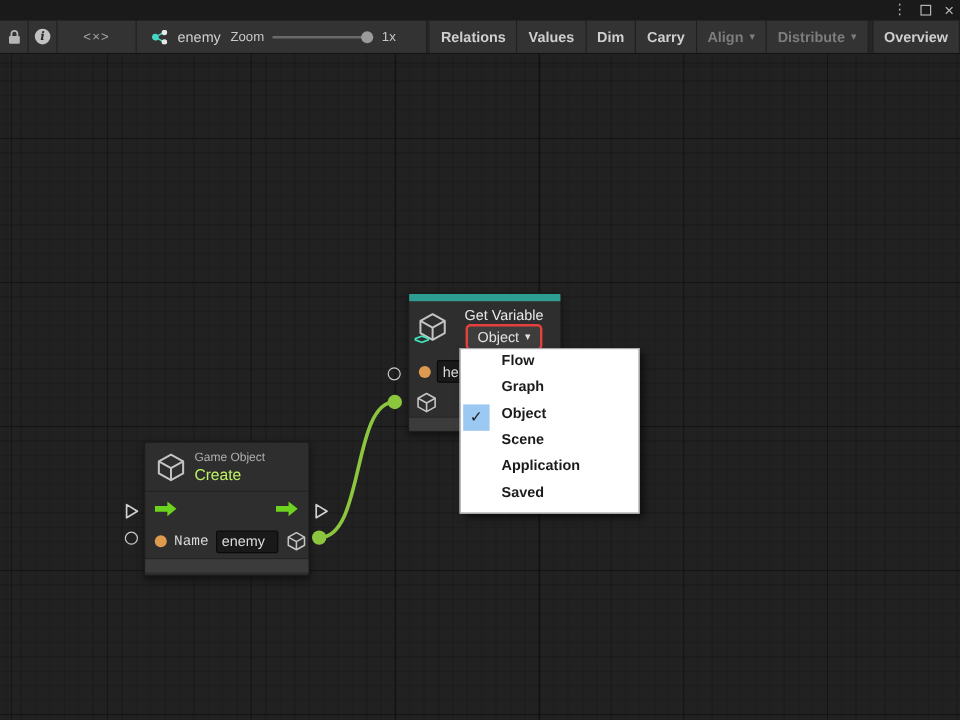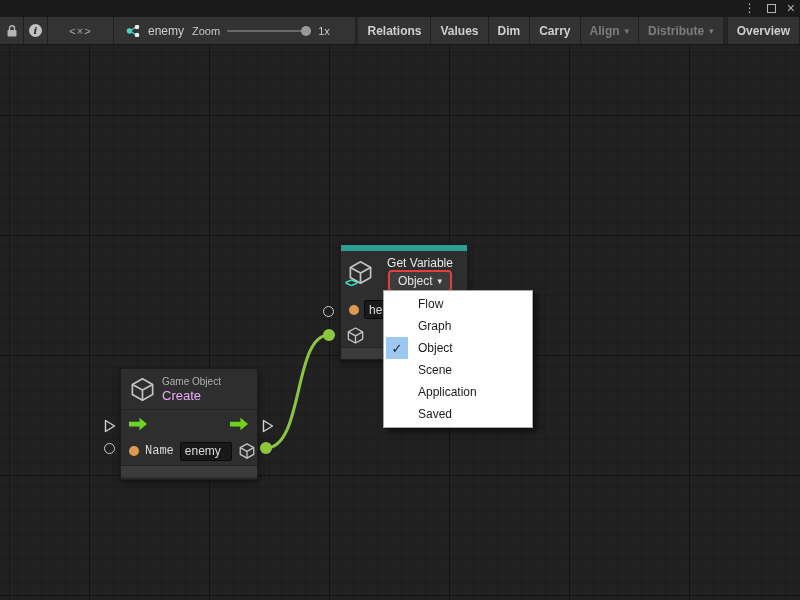--- a/index.html
+++ b/index.html
@@ -68,21 +68,21 @@
     box-shadow:0 3px 6px rgba(0,0,0,0.45);
   }
   .node-divider { border-top:1px solid #232323; }
   .node-footer { height:12px; background:#3b3b3b; border-top:1px solid #232323; }
 
   
   .node-create { left:120px; top:323px; width:138px; height:112px; display:flex; flex-direction:column; }
   .create-header { height:40px; display:flex; align-items:center; gap:6px; padding:0 8px; }
   .hdr-col { display:flex; flex-direction:column; justify-content:flex-start; }
   .hdr-category { font-size:10px; color:#b0b0b0; line-height:12px; }
-  .hdr-title { font-size:13px; color:#f0abfc; line-height:15px; }
+  .hdr-title { font-size:13px; color:#bef264; line-height:15px; }
   .row { display:flex; align-items:center; padding:0 8px; }
   .row-flow { height:27px; justify-content:space-between; }
   .row-value { height:28px; gap:6px; }
   .value-label { color:#d8d8d8; font-size:12px;font-family:Liberation Mono, monospace; }
   .text-field {
     background:#191919; border:1px solid #0a0a0a; border-radius:2px; color:#dcdcdc;
     font-size:12px; height:19px; padding:0 4px; font-family:"Liberation Sans",sans-serif; outline:none;
   }
   .field-enemy { width:52px; }
   .field-getvar { width:60px; }
@@ -111,21 +111,21 @@
   .port-ring { position:absolute; width:11px; height:11px; border:1px solid #c9c9c9; border-radius:50%; }
   .port-tri { position:absolute; }
 
   
   .ctx-menu {
     position:absolute; left:383px; top:245px; width:150px;
     background:#ffffff; border:1px solid #a9a9a9; padding:2px;
     box-shadow:4px 4px 6px rgba(0,0,0,0.55); z-index:50;
     font-size:12px; color:#1b1b1b;
   }
-  .ctx-item { height:22px; display:flex; align-items:center; cursor:default; }
+  .ctx-item { height:22px; display:flex; cursor:default;font-weight:bold; }
   .check-cell { width:22px; height:22px; margin-right:10px; display:flex; align-items:center; justify-content:center; }
   .check-cell.checked { background:#9CC9F2; color:#1b1b1b; font-size:13px; }
 </style>
 </head>
 <body>
 
 <div class="titlebar">
   <div class="win-controls">
     <span class="glyph">⋮</span>
     <span class="maxbox"></span>

